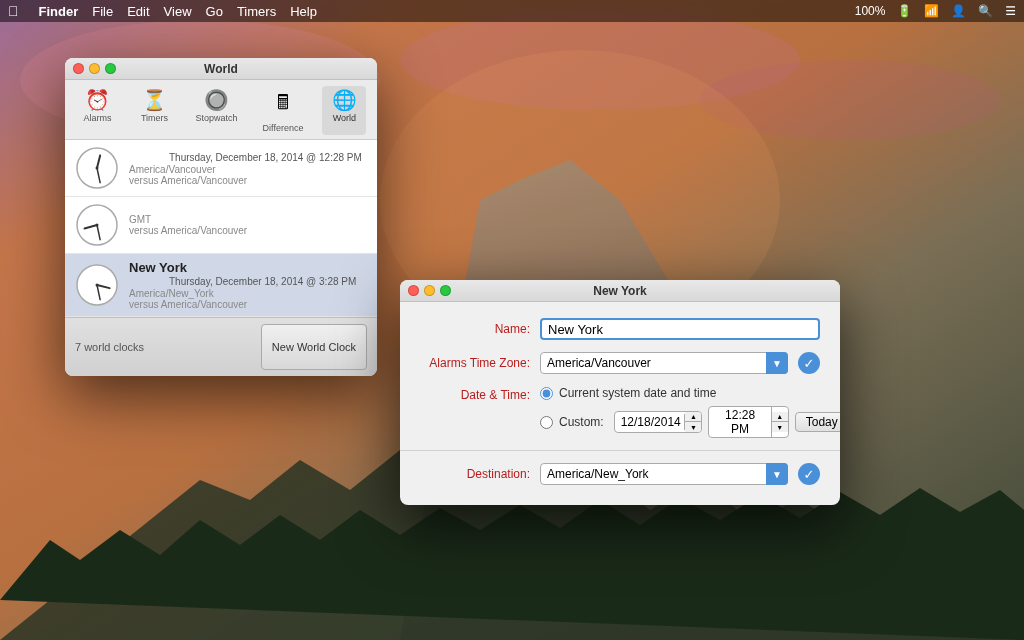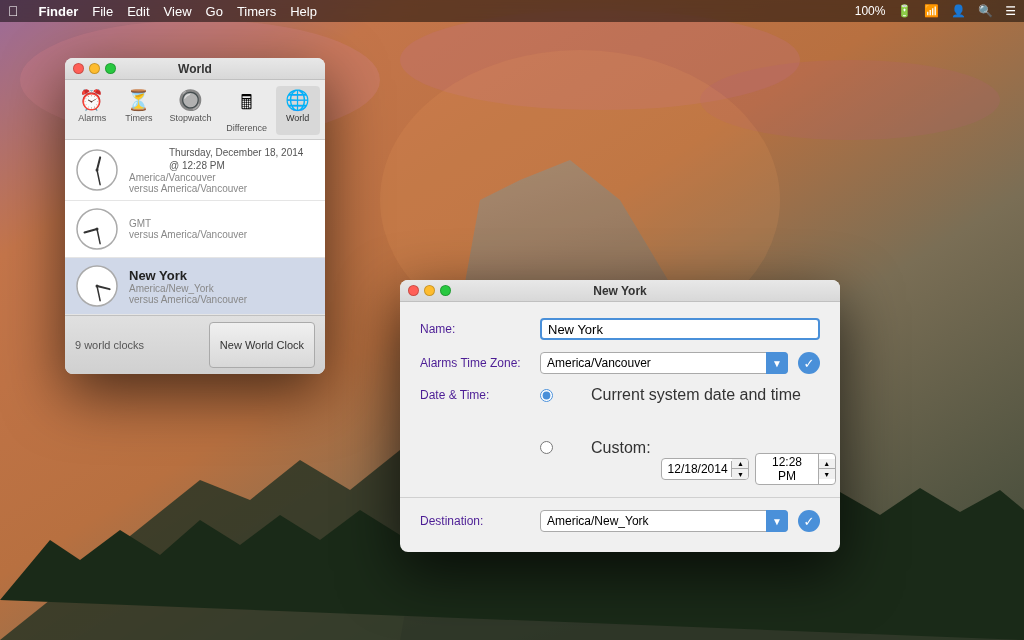--- a/index.html
+++ b/index.html
@@ -73,21 +73,21 @@
     .apple-logo {
       font-size: 14px;
       margin-right: 6px;
     }
 
     
     .world-clock-window {
       position: absolute;
       top: 58px;
       left: 65px;
-      width: 260px;
+      width: 312px;
       background: #f0f0f0;
       border-radius: 8px;
       box-shadow: 0 20px 60px rgba(0,0,0,0.6);
       overflow: hidden;
       z-index: 50;
     }
 
     .window-titlebar {
       background: linear-gradient(to bottom, #e8e8e8, #d8d8d8);
       height: 22px;
@@ -276,21 +276,22 @@
     }
 
     .form-row {
       display: flex;
       align-items: center;
       gap: 10px;
     }
 
     .form-label {
       font-size: 12px;
-      color: #4c1d95;
+      color: #b91c1c;
+      text-align: right;
       min-width: 110px;
     }
 
     .form-input-text {
       flex: 1;
       height: 22px;
       border: 2px solid #4A90D9;
       border-radius: 4px;
       padding: 0 6px;
       font-size: 13px;
@@ -355,40 +356,38 @@
       display: flex;
       align-items: center;
       gap: 6px;
     }
 
     .radio-input {
       accent-color: #4A90D9;
     }
 
     .radio-label {
-      font-size: 16px;
+      font-size: 12px;
       color: #333;
-      margin-left: 32px;
     }
 
     .custom-fields {
       display: flex;
       align-items: center;
       gap: 6px;
       margin-left: 4px;
     }
 
     .stepper-input {
       display: flex;
       align-items: center;
       border: 1px solid #aaa;
       border-radius: 4px;
       overflow: hidden;
       background: white;
-      margin-top: 43px;
     }
 
     .stepper-value {
       padding: 1px 6px;
       font-size: 12px;
       min-width: 60px;
       text-align: center;
       border-right: 1px solid #aaa;
     }
 
@@ -562,28 +561,29 @@
           <circle cx="22" cy="22" r="20" fill="white" stroke="#aaa" stroke-width="1.5"></circle>
           <circle cx="22" cy="22" r="1.5" fill="#333"></circle>
 
           <line x1="22" y1="22" x2="22" y2="9" stroke="#333" stroke-width="2" stroke-linecap="round" transform="rotate(104, 22, 22)"></line>
 
           <line x1="22" y1="22" x2="22" y2="7" stroke="#333" stroke-width="1.5" stroke-linecap="round" transform="rotate(168, 22, 22)"></line>
         </svg>
       </div>
       <div class="clock-info">
         <div class="clock-city">New York</div>
+        <div class="clock-datetime">Thursday, December 18, 2014 @ 3:28 PM</div>
         <div class="clock-timezone">America/New_York</div>
         <div class="clock-timezone">versus America/Vancouver</div>
       </div>
     </div>
   </div>
 
   <div class="window-bottom">
-    <span class="clocks-count">9 world clocks</span>
+    <span class="clocks-count">7 world clocks</span>
     <button class="new-clock-btn">New World Clock</button>
   </div>
 </div>
 
 <div class="edit-dialog">
   <div class="dialog-titlebar">
     <div class="traffic-lights">
       <div class="traffic-light tl-close"></div>
       <div class="traffic-light tl-minimize"></div>
       <div class="traffic-light tl-maximize"></div>

